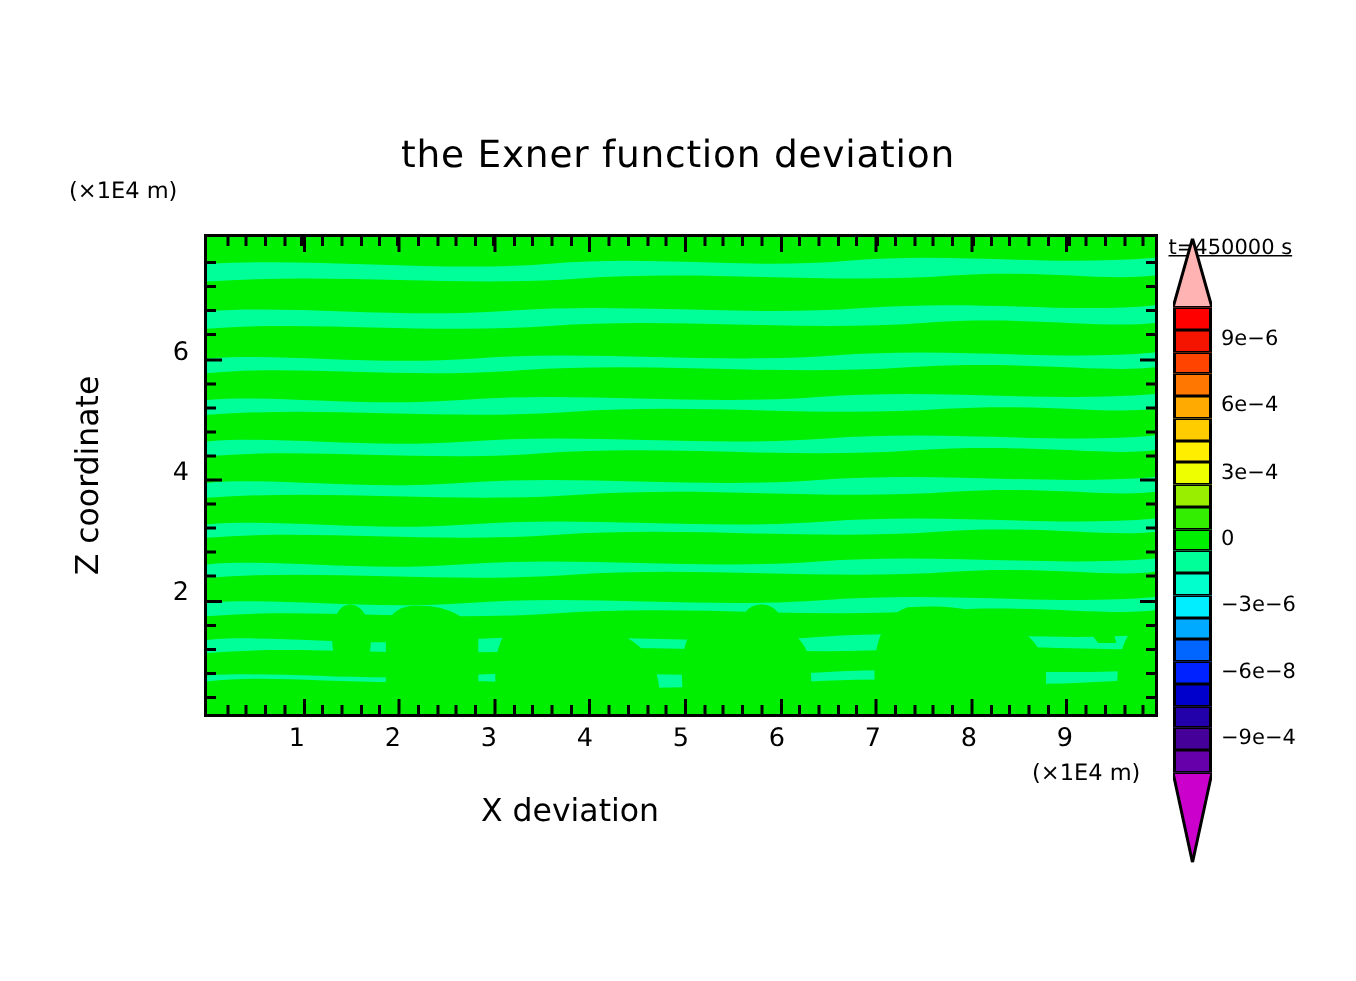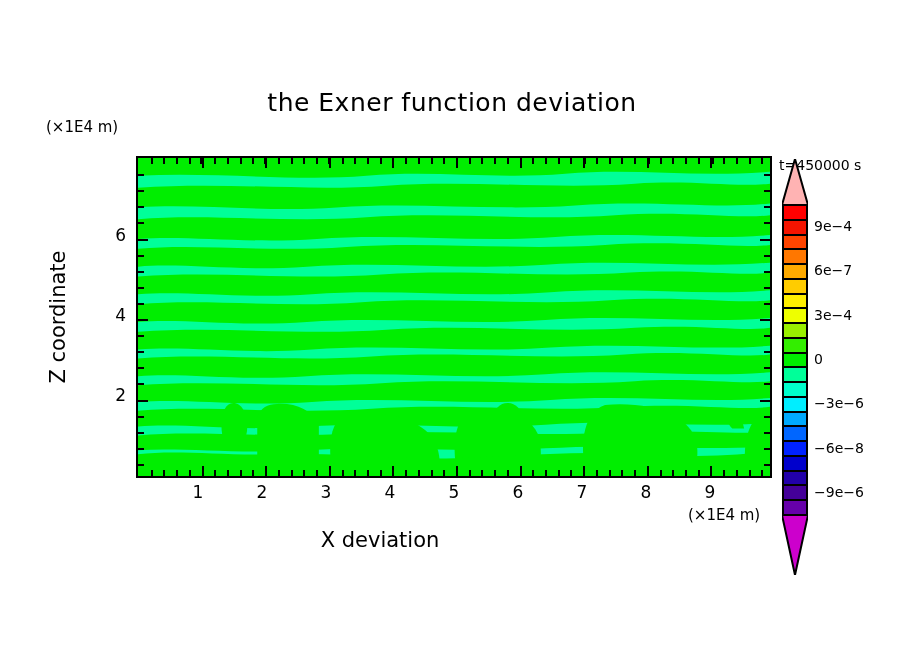--- a/index.html
+++ b/index.html
@@ -5,21 +5,21 @@
   html,body{margin:0;padding:0;background:#ffffff;}
   body{width:904px;height:654px;position:relative;overflow:hidden;
        font-family:"DejaVu Sans","Liberation Sans",sans-serif;color:#000;}
 
   .plot-title{position:absolute;left:0;top:88px;width:904px;text-align:center;
               font-size:25px;letter-spacing:.5px;}
 
   .unit-top-left{position:absolute;left:46px;top:118px;font-size:15px;}
   .unit-bottom-right{position:absolute;left:688px;top:506px;font-size:15px;}
 
-  .time-label{position:absolute;left:779px;top:157px;font-size:14px;}
+  .time-label{position:absolute;left:779px;top:157px;font-size:14px;text-decoration:underline;}
 
   #frame{position:absolute;left:136px;top:156px;width:636px;height:322px;
          border:2px solid #000;box-sizing:border-box;overflow:hidden;background:#00ff99;}
   #field{position:absolute;left:0;top:0;width:100%;height:100%;}
 
   .tick{position:absolute;background:#000;}
   .tk-b{height:6px;width:2px;bottom:0;}
   .tk-b.major{height:10px;}
   .tk-t{height:6px;width:2px;top:0;}
   .tk-t.major{height:10px;}
@@ -267,21 +267,21 @@
       <div class="cb-band" style="top: 191.905px; height: 14.7619px; background: rgb(0, 238, 255);"></div>
       <div class="cb-band" style="top: 206.667px; height: 14.7619px; background: rgb(0, 170, 255);"></div>
       <div class="cb-band" style="top: 221.429px; height: 14.7619px; background: rgb(0, 102, 255);"></div>
       <div class="cb-band" style="top: 236.19px; height: 14.7619px; background: rgb(0, 34, 255);"></div>
       <div class="cb-band" style="top: 250.952px; height: 14.7619px; background: rgb(0, 0, 204);"></div>
       <div class="cb-band" style="top: 265.714px; height: 14.7619px; background: rgb(34, 0, 170);"></div>
       <div class="cb-band" style="top: 280.476px; height: 14.7619px; background: rgb(68, 0, 153);"></div>
       <div class="cb-band" style="top: 295.238px; height: 14.7619px; background: rgb(102, 0, 170);"></div>
     </div>
   <div id="cb-labels">
-      <div class="cb-lab" style="top: 13.1429px;">9e−4</div>
-      <div class="cb-lab" style="top: 57.4286px;">6e−7</div>
+      <div class="cb-lab" style="top: 13.1429px;">9e−6</div>
+      <div class="cb-lab" style="top: 57.4286px;">6e−4</div>
       <div class="cb-lab" style="top: 101.714px;">3e−4</div>
       <div class="cb-lab" style="top: 146px;">0</div>
       <div class="cb-lab" style="top: 190.286px;">−3e−6</div>
       <div class="cb-lab" style="top: 234.571px;">−6e−8</div>
-      <div class="cb-lab" style="top: 278.857px;">−9e−6</div>
+      <div class="cb-lab" style="top: 278.857px;">−9e−4</div>
     </div>
 </div>
 
 </body></html>

